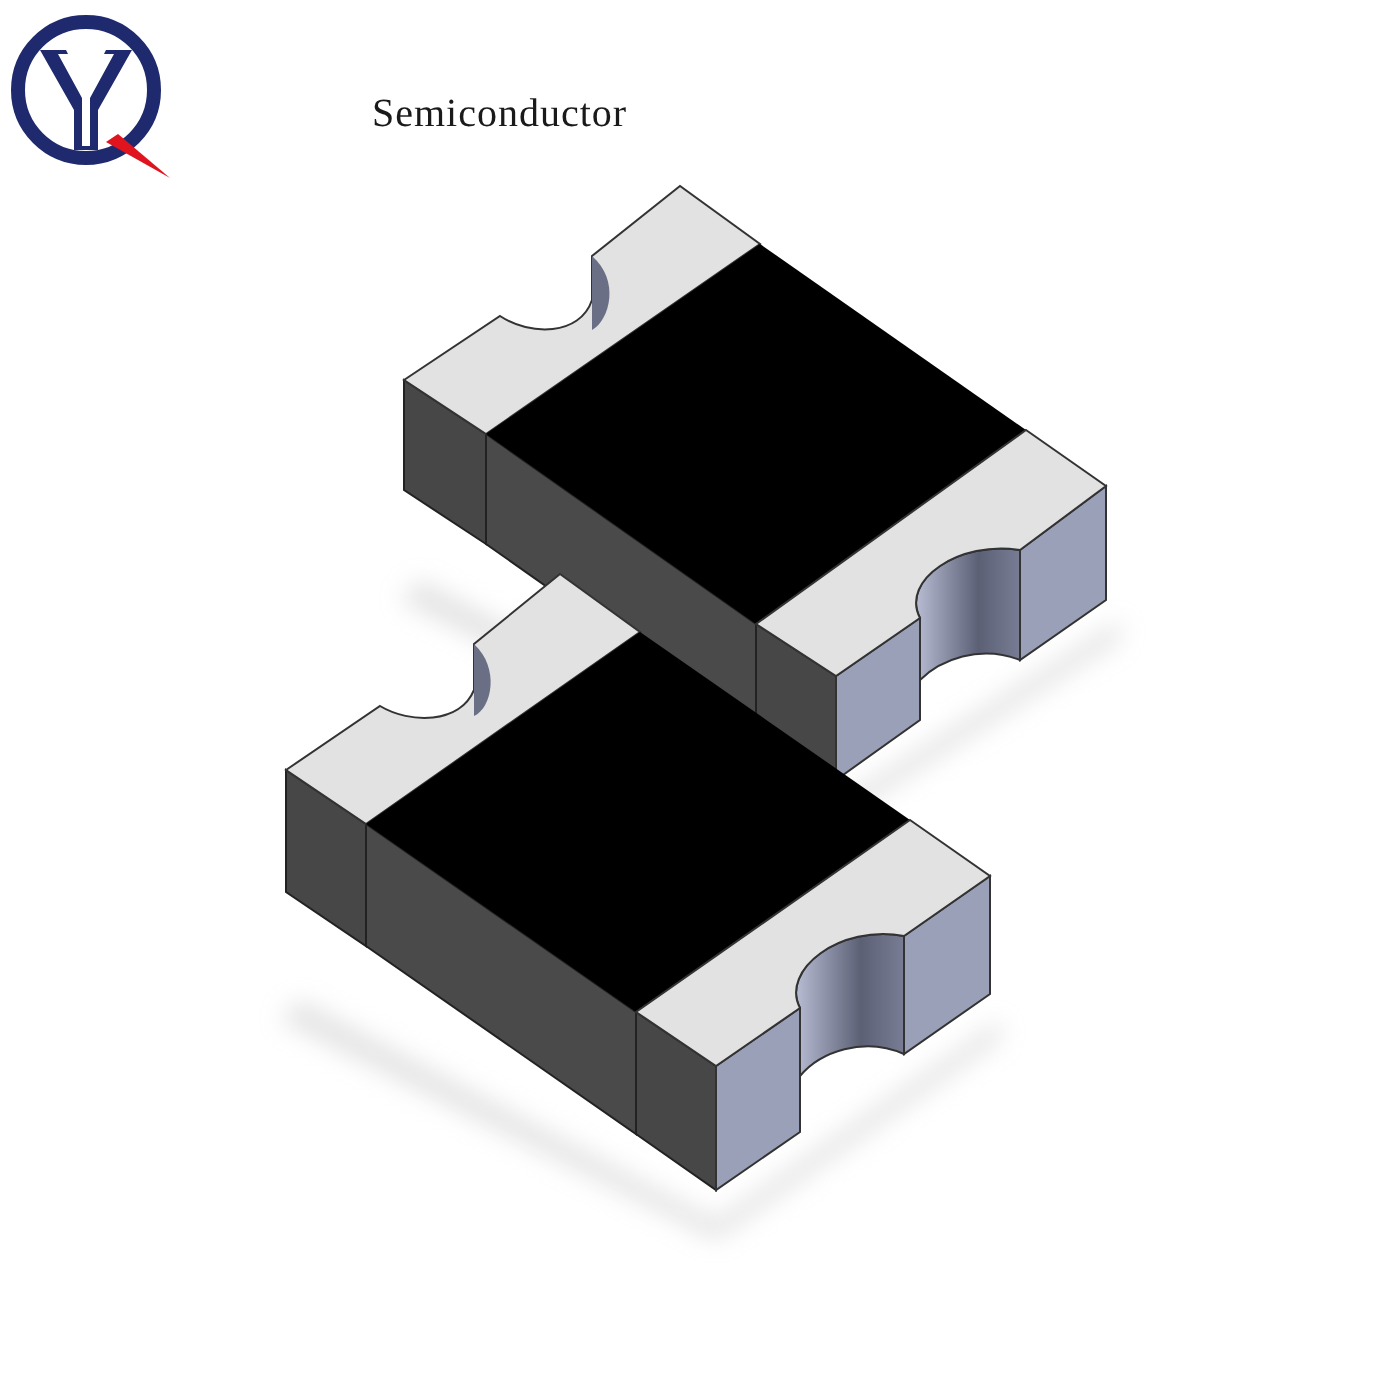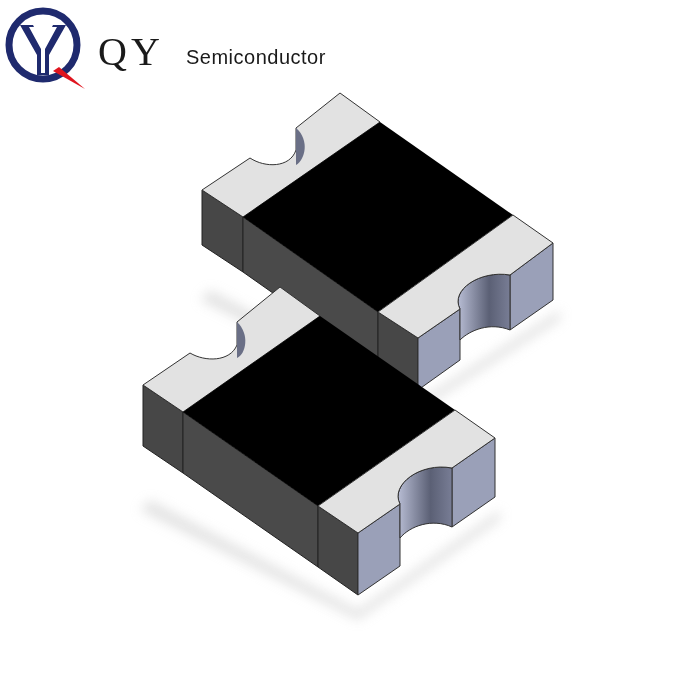--- a/index.html
+++ b/index.html
@@ -1,33 +1,32 @@
 <!DOCTYPE html>
 <html><head>
 <meta charset="utf-8">
 <style>
   html, body { margin:0; padding:0; background:#ffffff; }
   body { width:700px; height:700px; position:relative; overflow:hidden; font-family:"Liberation Sans", sans-serif; }
   .logo { position:absolute; left:0; top:0; width:380px; height:100px; }
   .logo-mark { position:absolute; left:3px; top:5px; width:86px; height:86px; }
   .brand-qy { position:absolute; left:98px; top:32px; font-family:"Liberation Serif", serif; font-size:40px; letter-spacing:4px; color:#1a1a1a; line-height:40px; }
-  .brand-sub { position:absolute; left:186px; top:45px; font-family:Liberation Sans, sans-serif; font-size:20px; color:#1a1a1a; letter-spacing:0.5px; line-height:24px; }
+  .brand-sub { position:absolute; left:186px; top:45px; font-family:Liberation Serif, serif; font-size:20px; color:#1a1a1a; letter-spacing:0.5px; line-height:24px; }
   .product { position:absolute; left:0; top:0; width:700px; height:700px; }
 </style>
 </head>
 <body>
 
 <div class="logo">
   <svg class="logo-mark" viewBox="0 0 86 86">
     <circle cx="40" cy="40" r="34" fill="none" stroke="#1f2a6e" stroke-width="7"></circle>
     <path d="M17 20 L30 20 L40 40 L50 20 L63 20 L46 50 L46 70 L34 70 L34 50 Z" fill="#1f2a6e"></path>
     <path d="M26 22 L38 44 L38 68 L42 68 L42 44 L54 22 Z" fill="#ffffff"></path>
     <path d="M50 66 L56 62 L82 84 Z" fill="#e0141e"></path>
   </svg>
-  <span class="brand-qy">QY</span>
   <span class="brand-sub">Semiconductor</span>
 </div>
 
 <svg class="product" viewBox="0 0 700 700">
   <defs>
     <linearGradient id="notch" x1="0" x2="1" y1="0" y2="0">
       <stop offset="0" stop-color="#b7bcd3"></stop>
       <stop offset="0.6" stop-color="#5b6075"></stop>
       <stop offset="1" stop-color="#787d95"></stop>
     </linearGradient>

